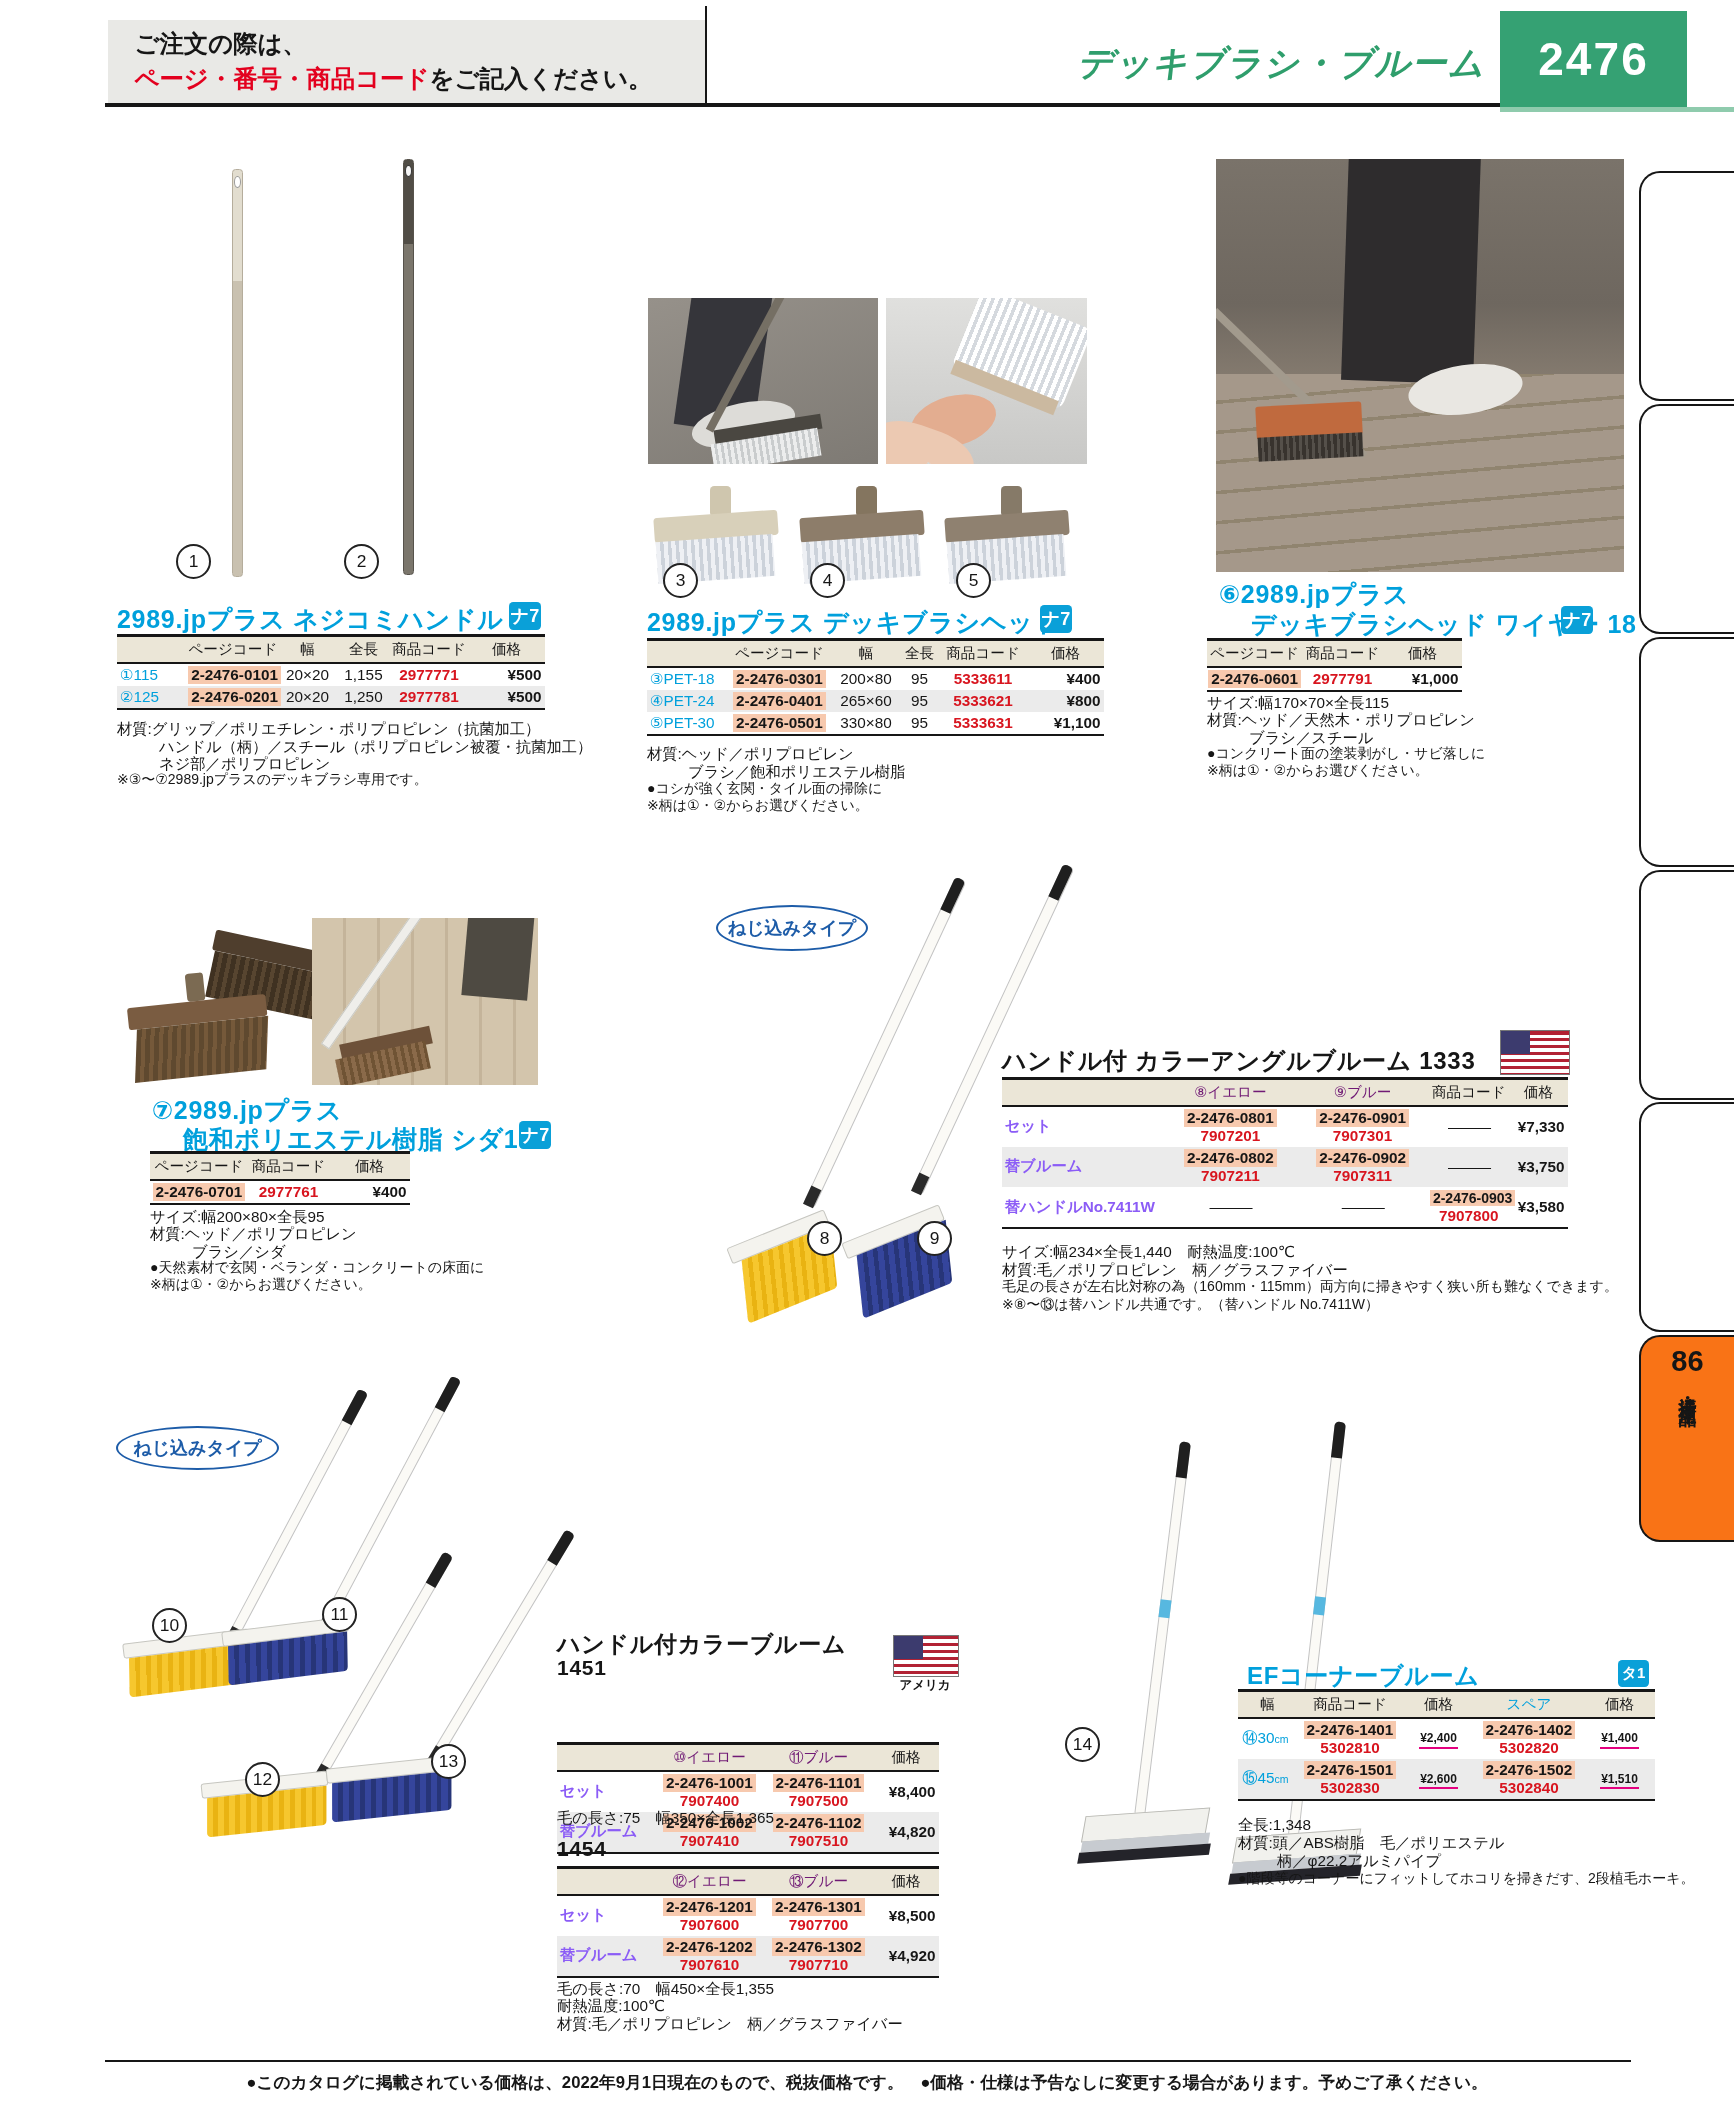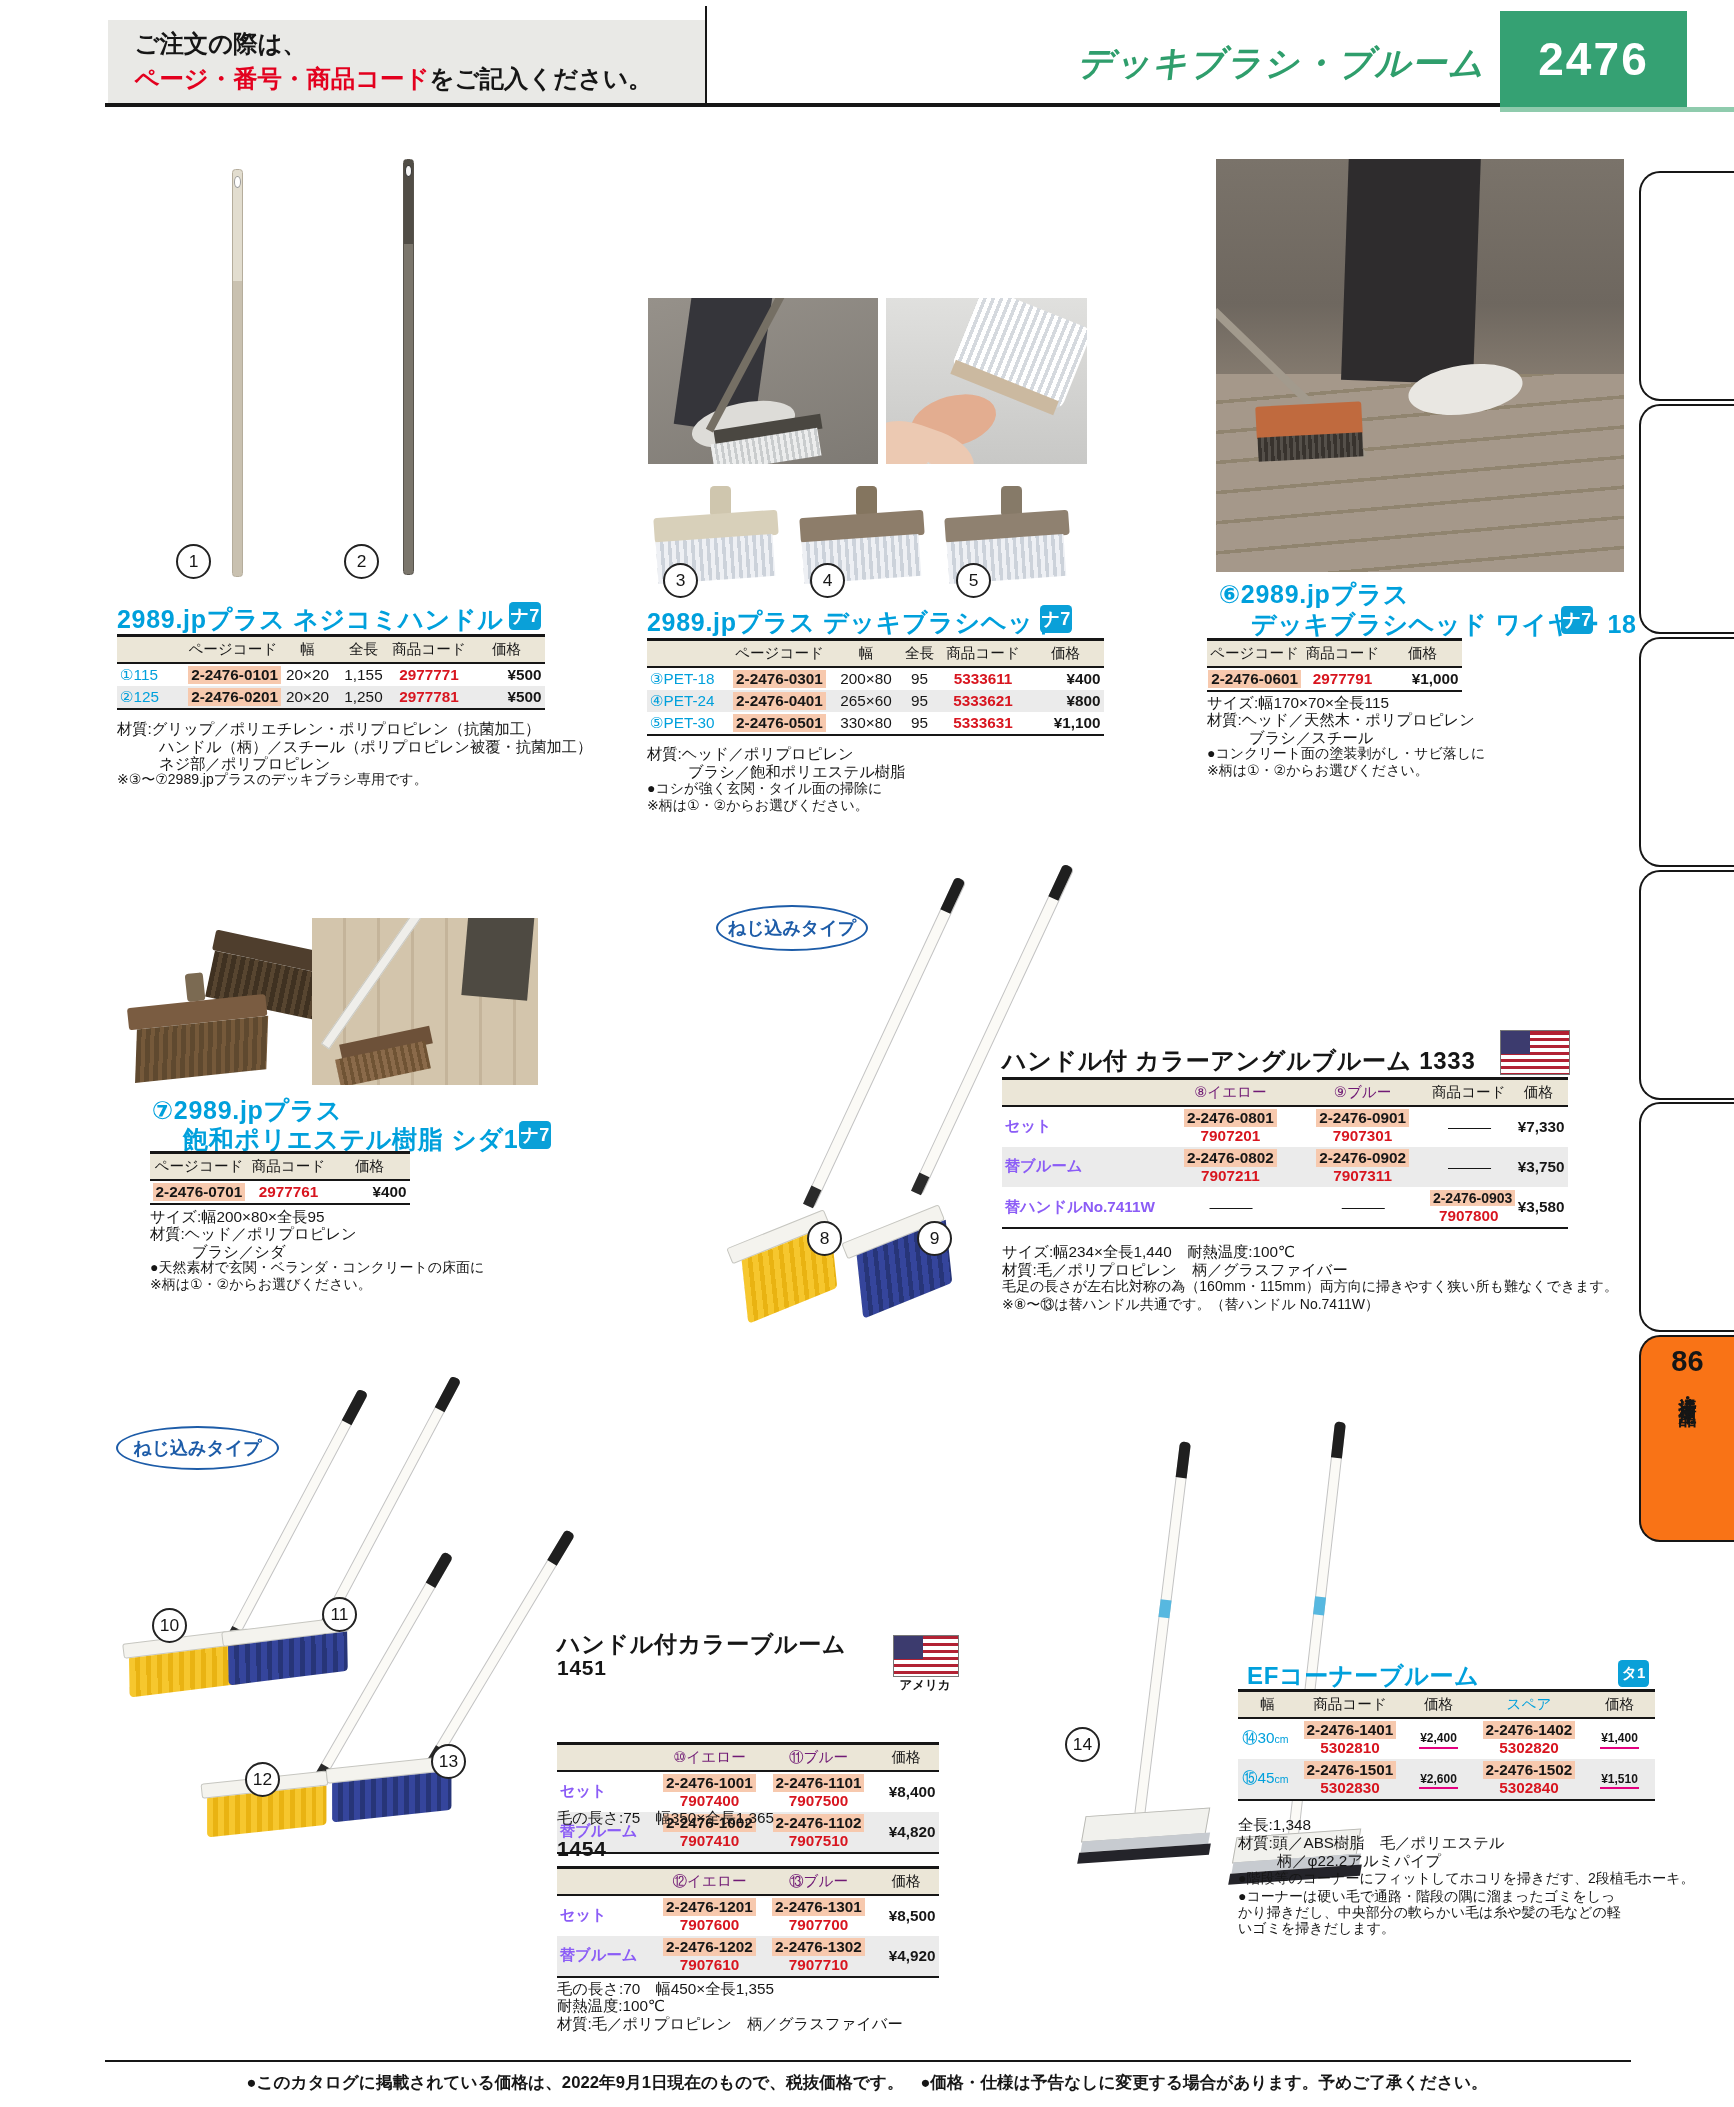--- a/index.html
+++ b/index.html
@@ -586,19 +586,18 @@
         <td><span class="uprice">¥2,600</span></td>
         <td><span class="pink">2-2476-1502</span><br><span class="red">5302840</span></td>
         <td><span class="uprice">¥1,510</span></td>
       </tr>
     </tbody>
   </table>
   <div class="note" style="left:1238px;top:1815px;">全長:1,348</div>
   <div class="note" style="left:1238px;top:1833px;">材質:頭／ABS樹脂　毛／ポリエステル</div>
   <div class="note" style="left:1277px;top:1851px;">柄／φ22.2アルミパイプ</div>
   <div class="note note-sm" style="left:1238px;top:1870px;">●階段等のコーナーにフィットしてホコリを掃きだす、2段植毛ホーキ。</div>
-  <div class="note note-sm note-wrap" style="left:1238px;top:1888px;width:390px;">●コーナーは硬い毛で通路・階段の隅に溜まったゴミをしっかり掃きだし、中央部分の軟らかい毛は糸や髪の毛などの軽いゴミを掃きだします。</div>
 
   <div class="footer-rule"></div>
   <div class="footer-text">●このカタログに掲載されている価格は、2022年9月1日現在のもので、税抜価格です。　●価格・仕様は予告なしに変更する場合があります。予めご了承ください。</div>
 
 </div>
 
 
 </body></html>

